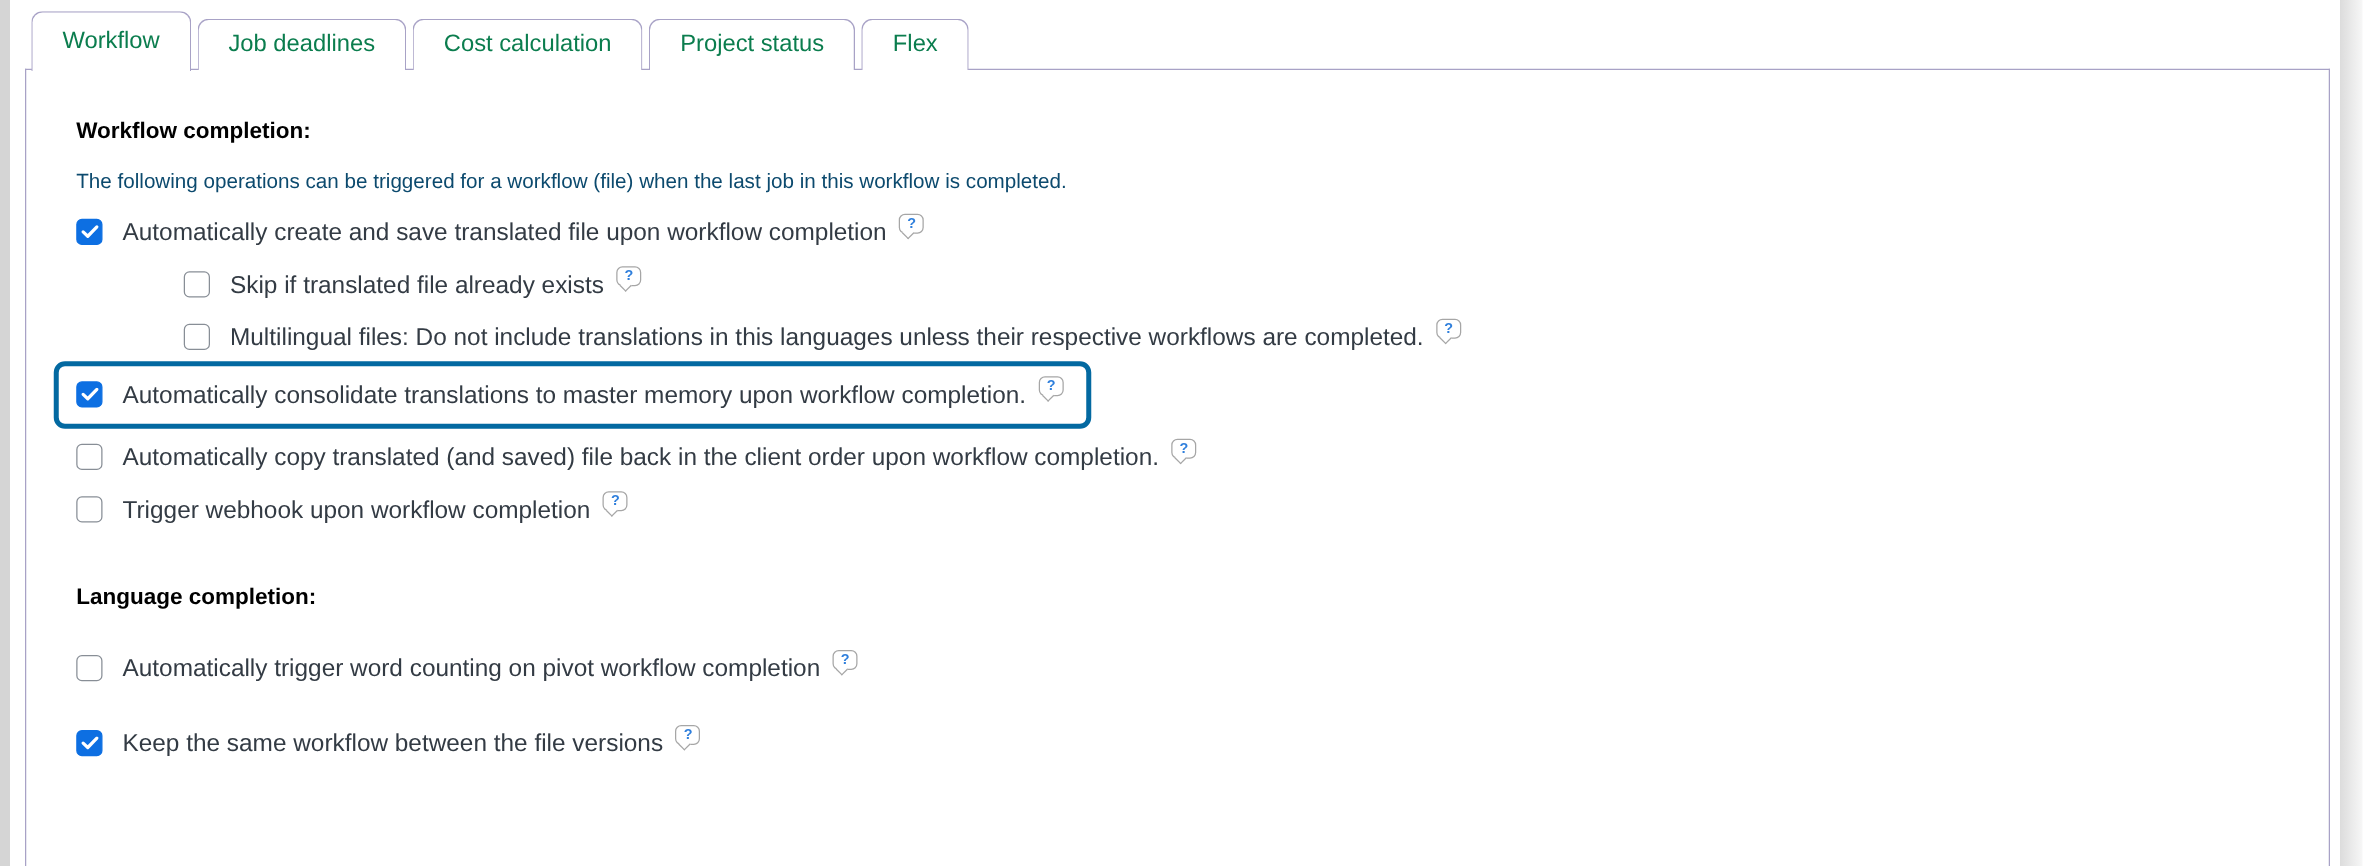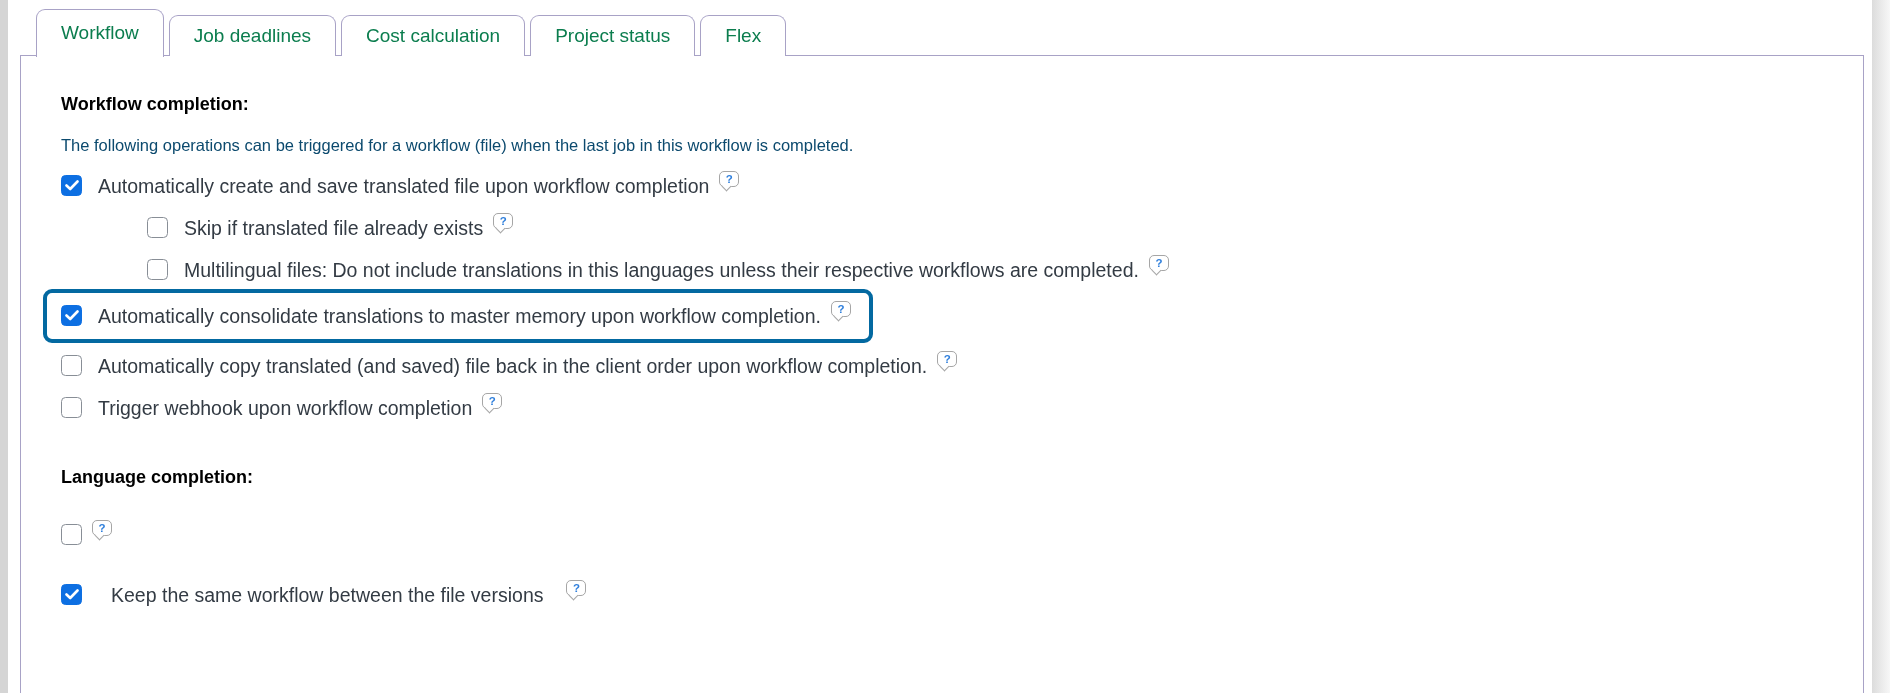--- a/index.html
+++ b/index.html
@@ -5,21 +5,21 @@
   * { margin:0; padding:0; box-sizing:border-box; }
   html,body { width:1890px; height:693px; background:#ffffff; overflow:hidden;
               font-family:"Liberation Sans", sans-serif; }
 
   
   .left-strip  { position:absolute; left:0; top:0; width:8px; height:693px; background:#d5d5d5; }
   .right-strip { position:absolute; right:0; top:0; width:18px; height:693px;
                  background:linear-gradient(to right,#dcdcdc,#f7f7f7); }
 
   
-  .tabbar { position:absolute; left:36px; top:0; height:56px; display:flex; align-items:flex-end; z-index:3; }
+  .tabbar { position:absolute; left:25px; top:0; height:56px; display:flex; align-items:flex-end; z-index:3; }
   .tab { background:#fff; border:1px solid #a8a2c6; border-bottom:none;
          border-radius:9px 9px 0 0; margin-right:5px; padding:0 24px;
          height:41px; display:flex; align-items:center;
          color:#0b7d4e; font-size:19px; cursor:pointer; white-space:nowrap; }
   .tab.active { height:48px; margin-bottom:-1px; padding-bottom:1px; z-index:4; }
 
   
   .panel { position:absolute; left:20px; top:55px; width:1844px; height:700px;
            background:#fff; border:1px solid #a8a2c6; border-bottom:none; z-index:1;
            padding:38px 30px 0 40px; }
@@ -46,21 +46,21 @@
                  background:#fff; border-left:1px solid #a6a6a6; border-bottom:1px solid #a6a6a6;
                  transform:rotate(-45deg); }
 
   .highlight { border:4px solid #0369a1; border-radius:9px; margin:8px 0 0 -18px;
                padding:8px 18px 12px 14px; width:max-content; }
   .highlight .row { margin-top:4px; }
 
   .gap-before-lang  { margin-top:48px; }
   .gap-after-lang   { margin-top:36px; }
   .gap-before-ws    { margin-top:48px; }
-  .gap-after-ws     { margin-top:38px;gap:13px; }
+  .gap-after-ws     { margin-top:38px; }
 </style>
 </head>
 <body>
 
 <div class="left-strip"></div>
 <div class="right-strip"></div>
 
 <div class="tabbar">
   <div class="tab active">Workflow</div>
   <div class="tab">Job deadlines</div>
@@ -138,20 +138,21 @@
   </div>
 
   <div class="sec-heading gap-before-lang">Language completion:</div>
 
   <div class="row gap-after-lang">
     <span class="cb" data-checked="false">
       <svg width="14" height="11" viewBox="0 0 14 11">
           <polyline points="1.5,5.5 5.2,9 12.5,1.5" fill="none" stroke="#fff" stroke-width="2.6" stroke-linecap="round" stroke-linejoin="round"></polyline>
         </svg>
     </span>
+    <span class="lbl">Automatically trigger word counting on pivot workflow completion</span>
     <span class="help">?</span>
   </div>
 
 
   <div class="row gap-after-ws">
     <span class="cb" data-checked="true">
       <svg width="14" height="11" viewBox="0 0 14 11">
           <polyline points="1.5,5.5 5.2,9 12.5,1.5" fill="none" stroke="#fff" stroke-width="2.6" stroke-linecap="round" stroke-linejoin="round"></polyline>
         </svg>
     </span>

